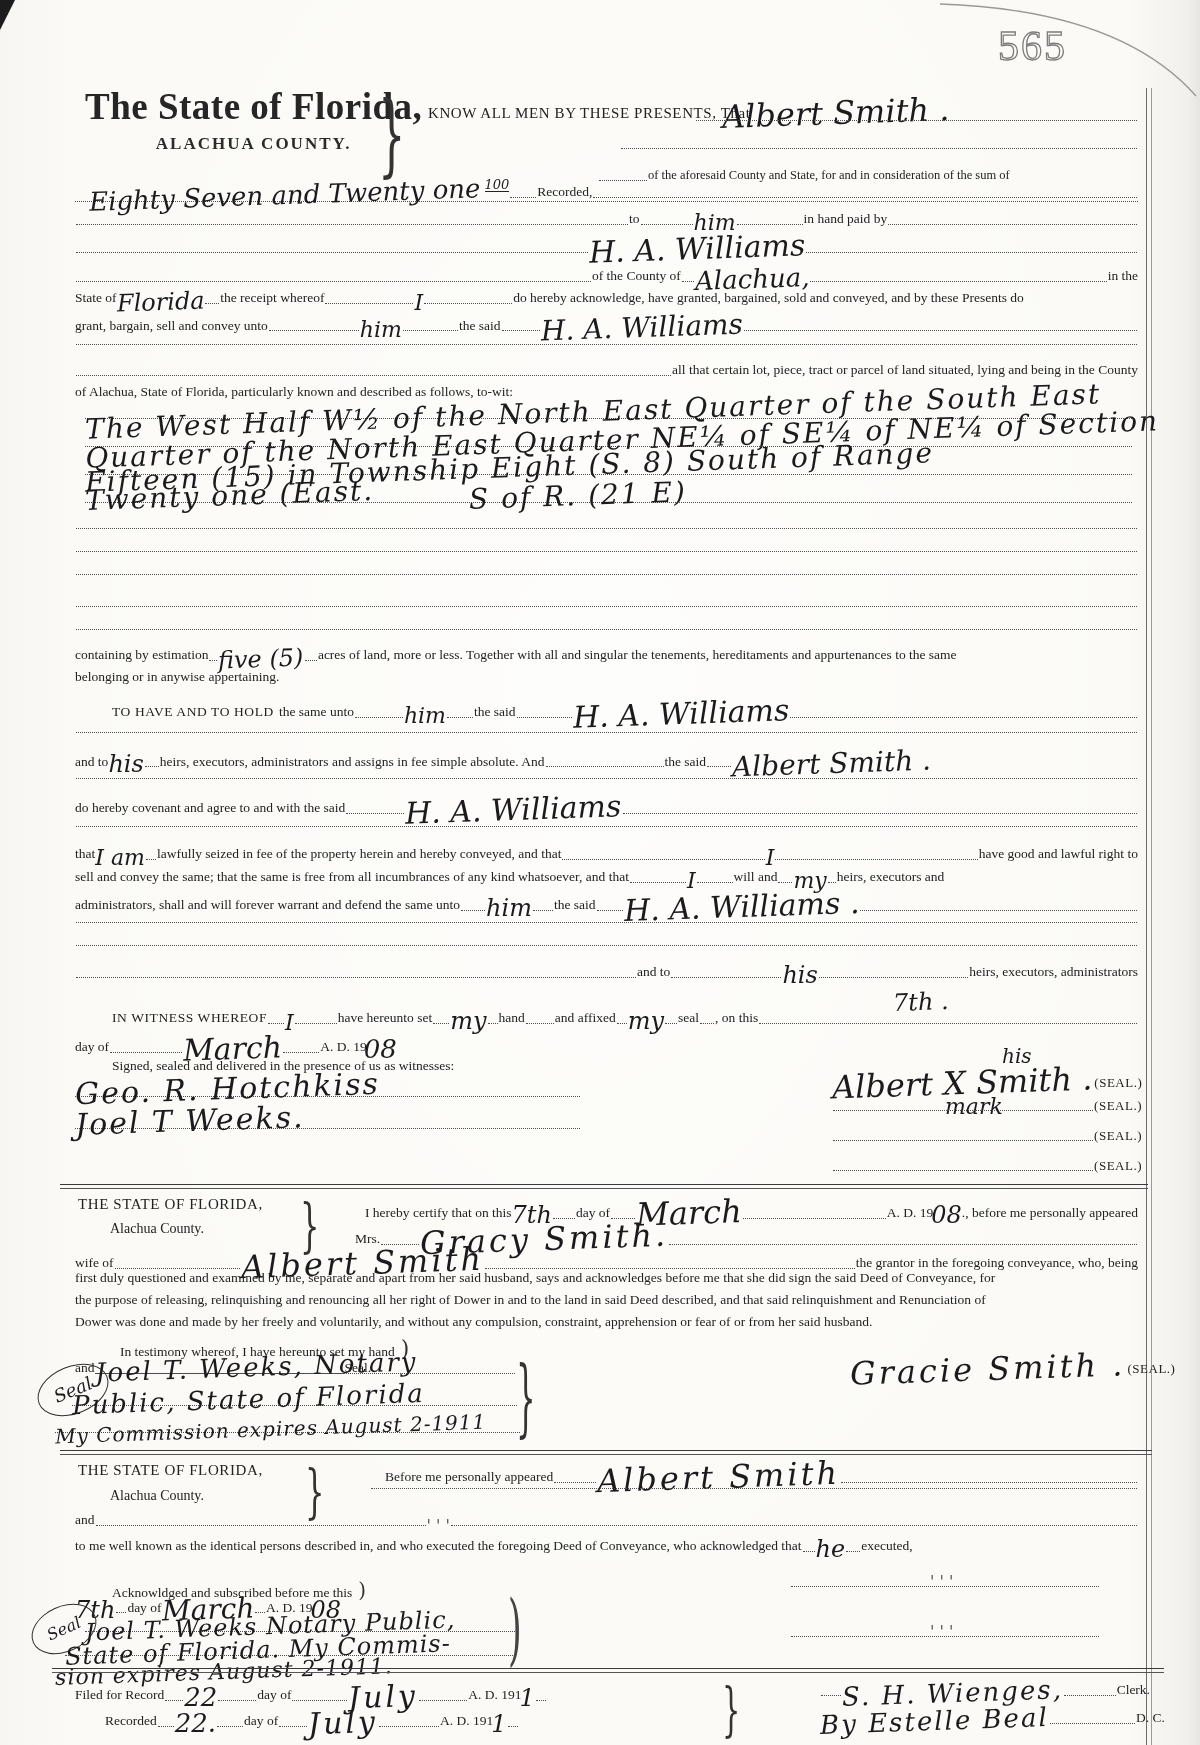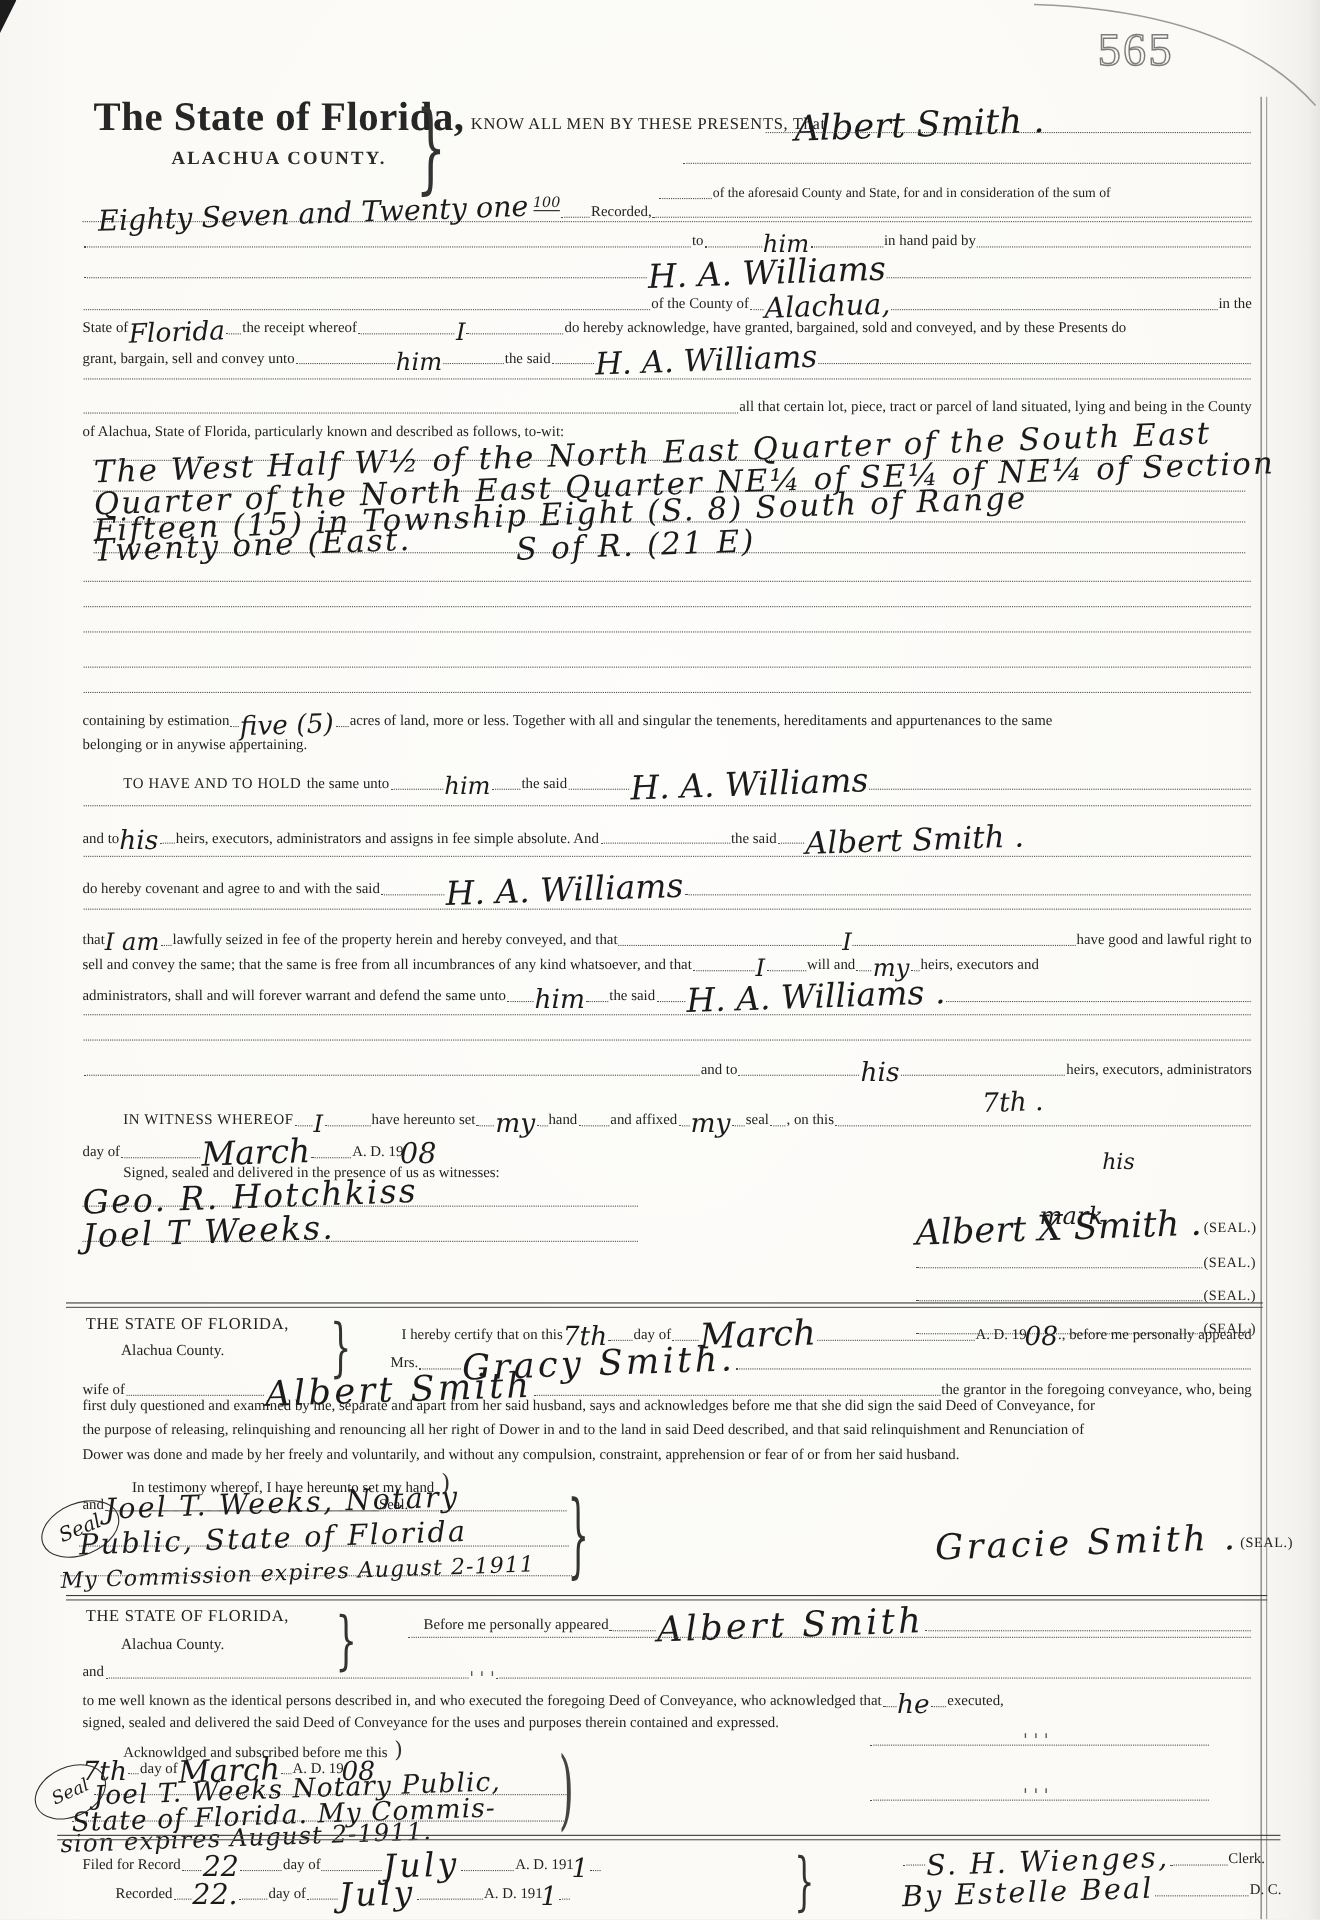--- a/index.html
+++ b/index.html
@@ -18,21 +18,21 @@
   .h24{font-size:24px}.h26{font-size:26px}.h28{font-size:28px}.h30{font-size:30px}.h32{font-size:32px}
   .rot{transform:translateY(5px) rotate(-2deg);}
   .d{border-bottom:1.2px dotted #4d4d4d;height:2px;margin:0 1px 3px 1px;flex:0 0 auto;}
   .df{border-bottom:1.2px dotted #4d4d4d;height:2px;margin:0 1px 3px 1px;flex:1 1 auto;}
   .uline{border-bottom:1.2px dotted #4d4d4d;}
   .frac{font-size:13px;font-family:"DejaVu Serif",serif;font-style:italic;border-bottom:1px solid #222;
     transform:translateY(-9px);margin-left:4px;line-height:1;}
   .title{font-size:37px;font-weight:bold;letter-spacing:.5px;line-height:1;color:#262626;}
   .subtitle{font-size:17px;font-weight:bold;letter-spacing:2px;text-align:center;margin-top:9px;color:#2b2b2b;}
   .brace{position:absolute;font-family:"DejaVu Serif",serif;font-weight:200;color:#333;}
-  .sealtxt{font-size:13px;letter-spacing:.5px;white-space:nowrap;margin-top:42px;}
+  .sealtxt{font-size:13px;letter-spacing:.5px;white-space:nowrap;}
   .ruled{position:absolute;height:3px;border-top:1.6px solid #3a3a3a;border-bottom:1.2px solid #555;}
   .statehead{position:absolute;font-size:15px;letter-spacing:.6px;font-family:"Liberation Serif",serif;color:#222;white-space:nowrap;}
   .oval{position:absolute;border:1.6px solid #2e2e2e;border-radius:50%;display:flex;align-items:center;justify-content:center;}
   .pagenum{position:absolute;font-size:42px;font-family:"Liberation Serif",serif;color:#fbfaf6;
     -webkit-text-stroke:1.3px #7d7d7d;letter-spacing:2px;}
   .vline{position:absolute;width:4px;border-left:1.4px solid #6a6a6a;border-right:.9px solid #9a9a9a;}
   .corner{position:absolute;background:#1c1c1c;}
 </style>
 </head>
 <body>
@@ -394,23 +394,20 @@
     <span class="d" style="width:330px"></span>
     <span class="h h16" style="color:#555;">'   '   '</span>
     <span class="df"></span>
   </div>
   <div class="r" style="left:75px;top:1536px;right:62px;">
     <span class="p">to me well known as the identical persons described in, and who executed the foregoing Deed of Conveyance, who acknowledged that</span>
     <span class="d" style="width:12px"></span>
     <span class="h h24">he</span>
     <span class="d" style="width:14px"></span>
     <span class="p">executed,</span>
-  </div>
-  <div class="r" style="left:75px;top:1558px;">
-    <span class="p">signed, sealed and delivered the said Deed of Conveyance for the uses and purposes therein contained and expressed.</span>
   </div>
   <div class="r" style="left:112px;top:1578px;">
     <span class="p">Acknowldged and subscribed before me this</span>
     <span class="brace" style="position:static;font-size:20px;margin-left:6px;">)</span>
   </div>
   <div class="r" style="left:75px;top:1594px;">
     <span class="h h24">7th</span>
     <span class="d" style="width:10px"></span>
     <span class="p">day of</span>
     <span class="h h28 rot">March</span>

